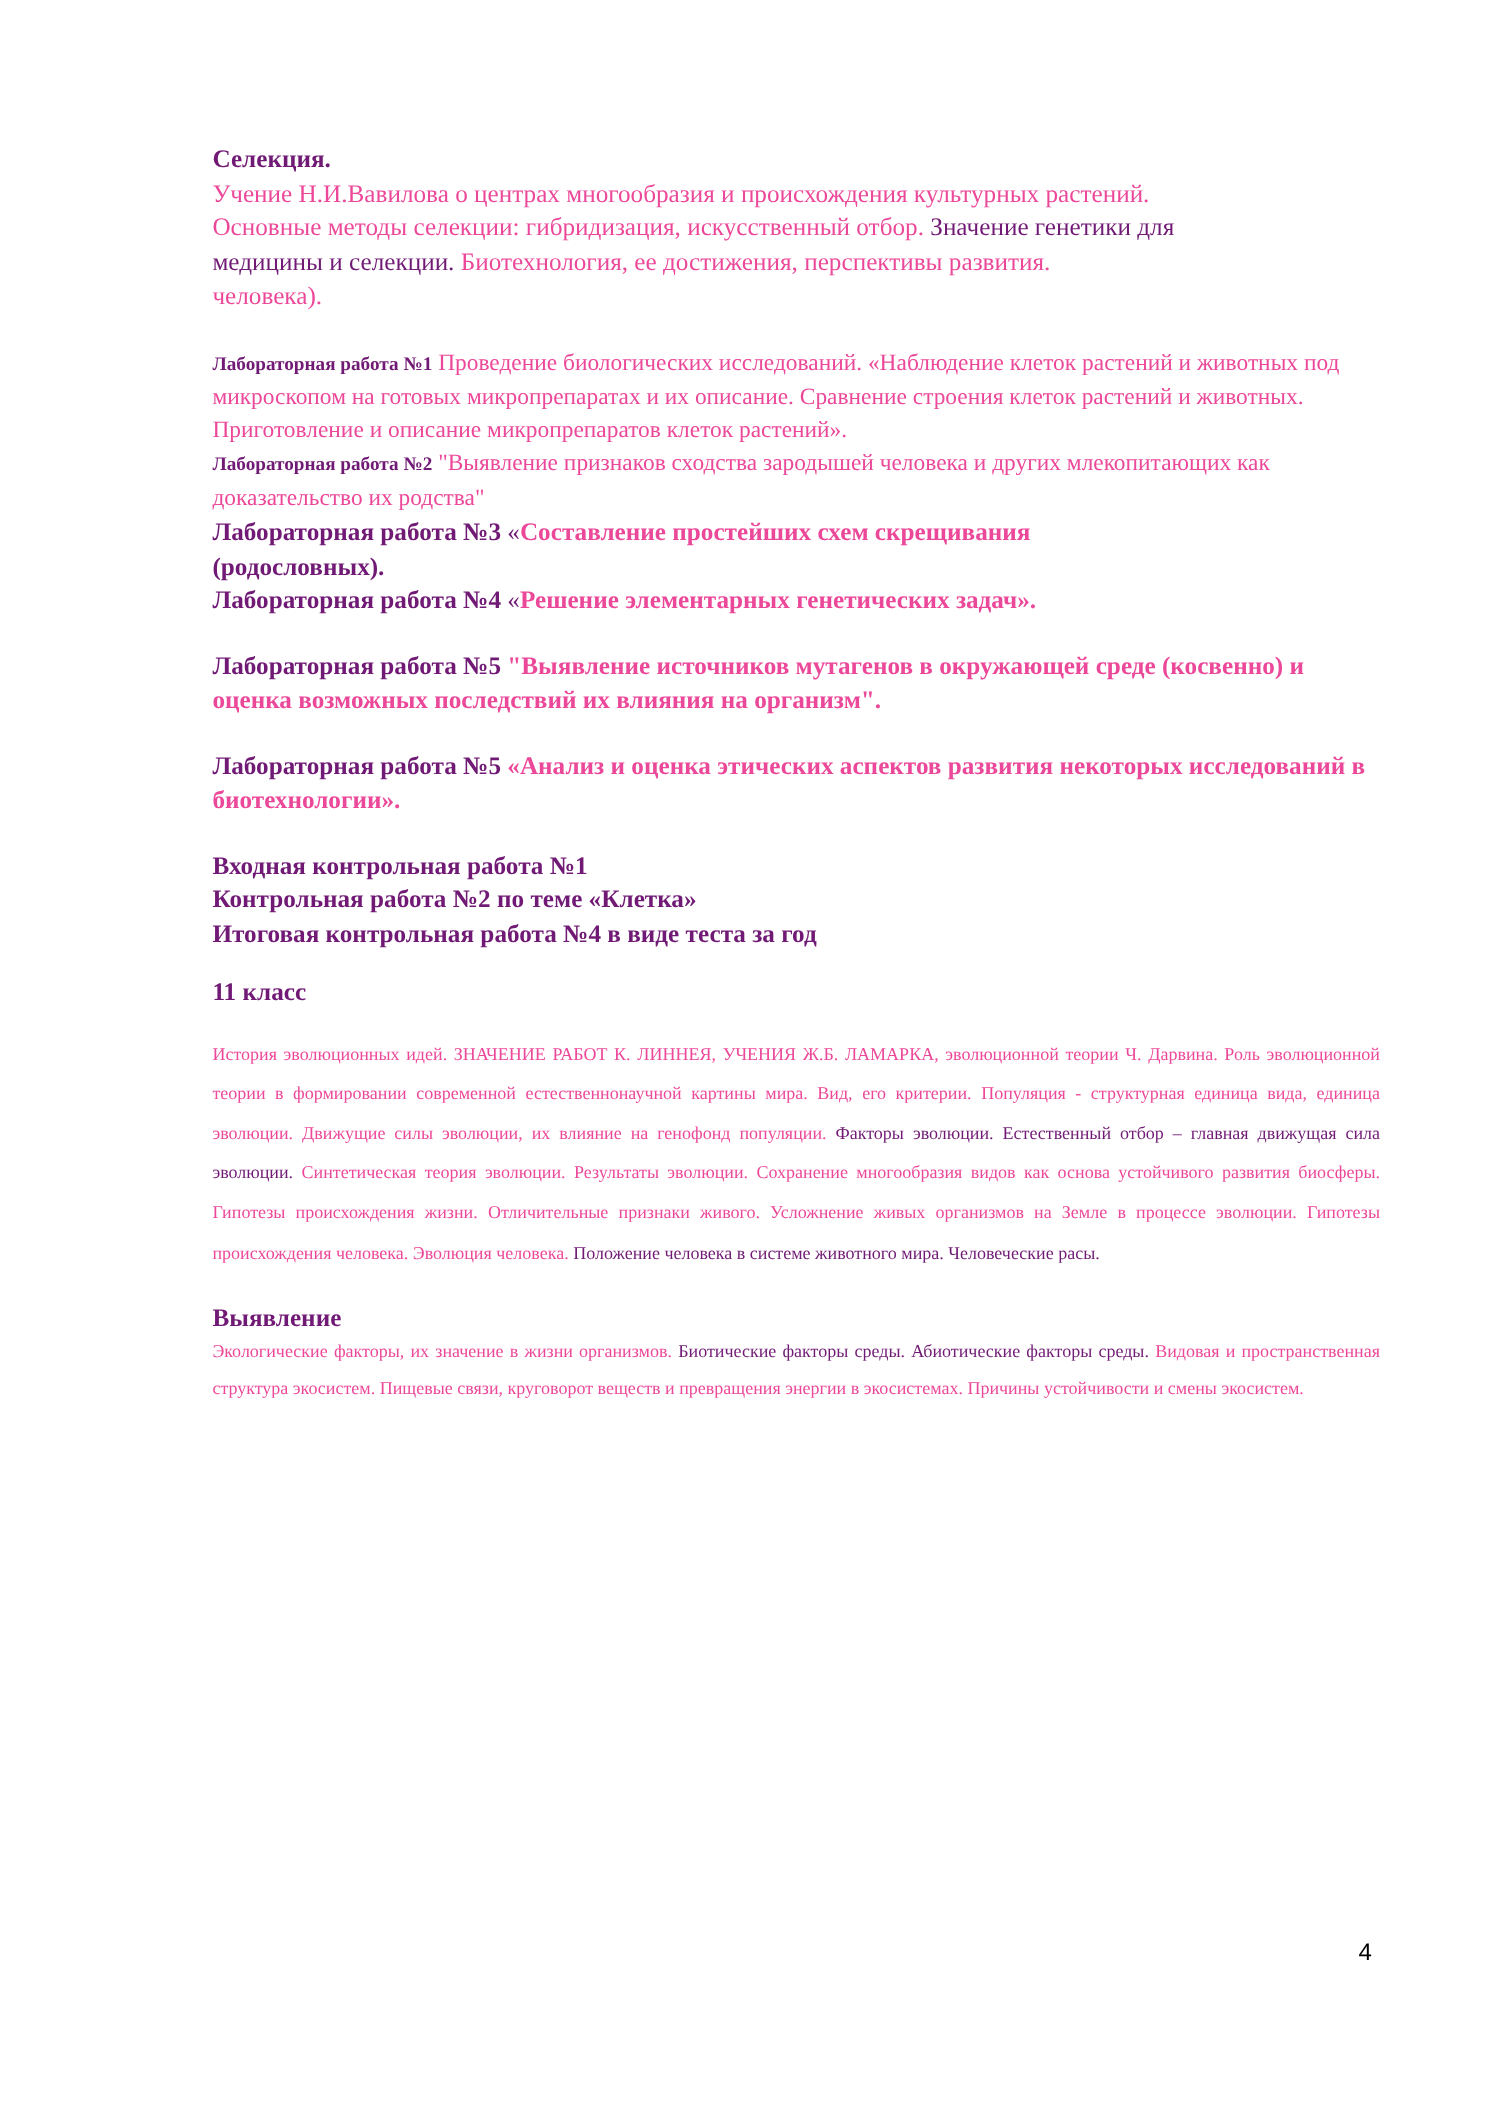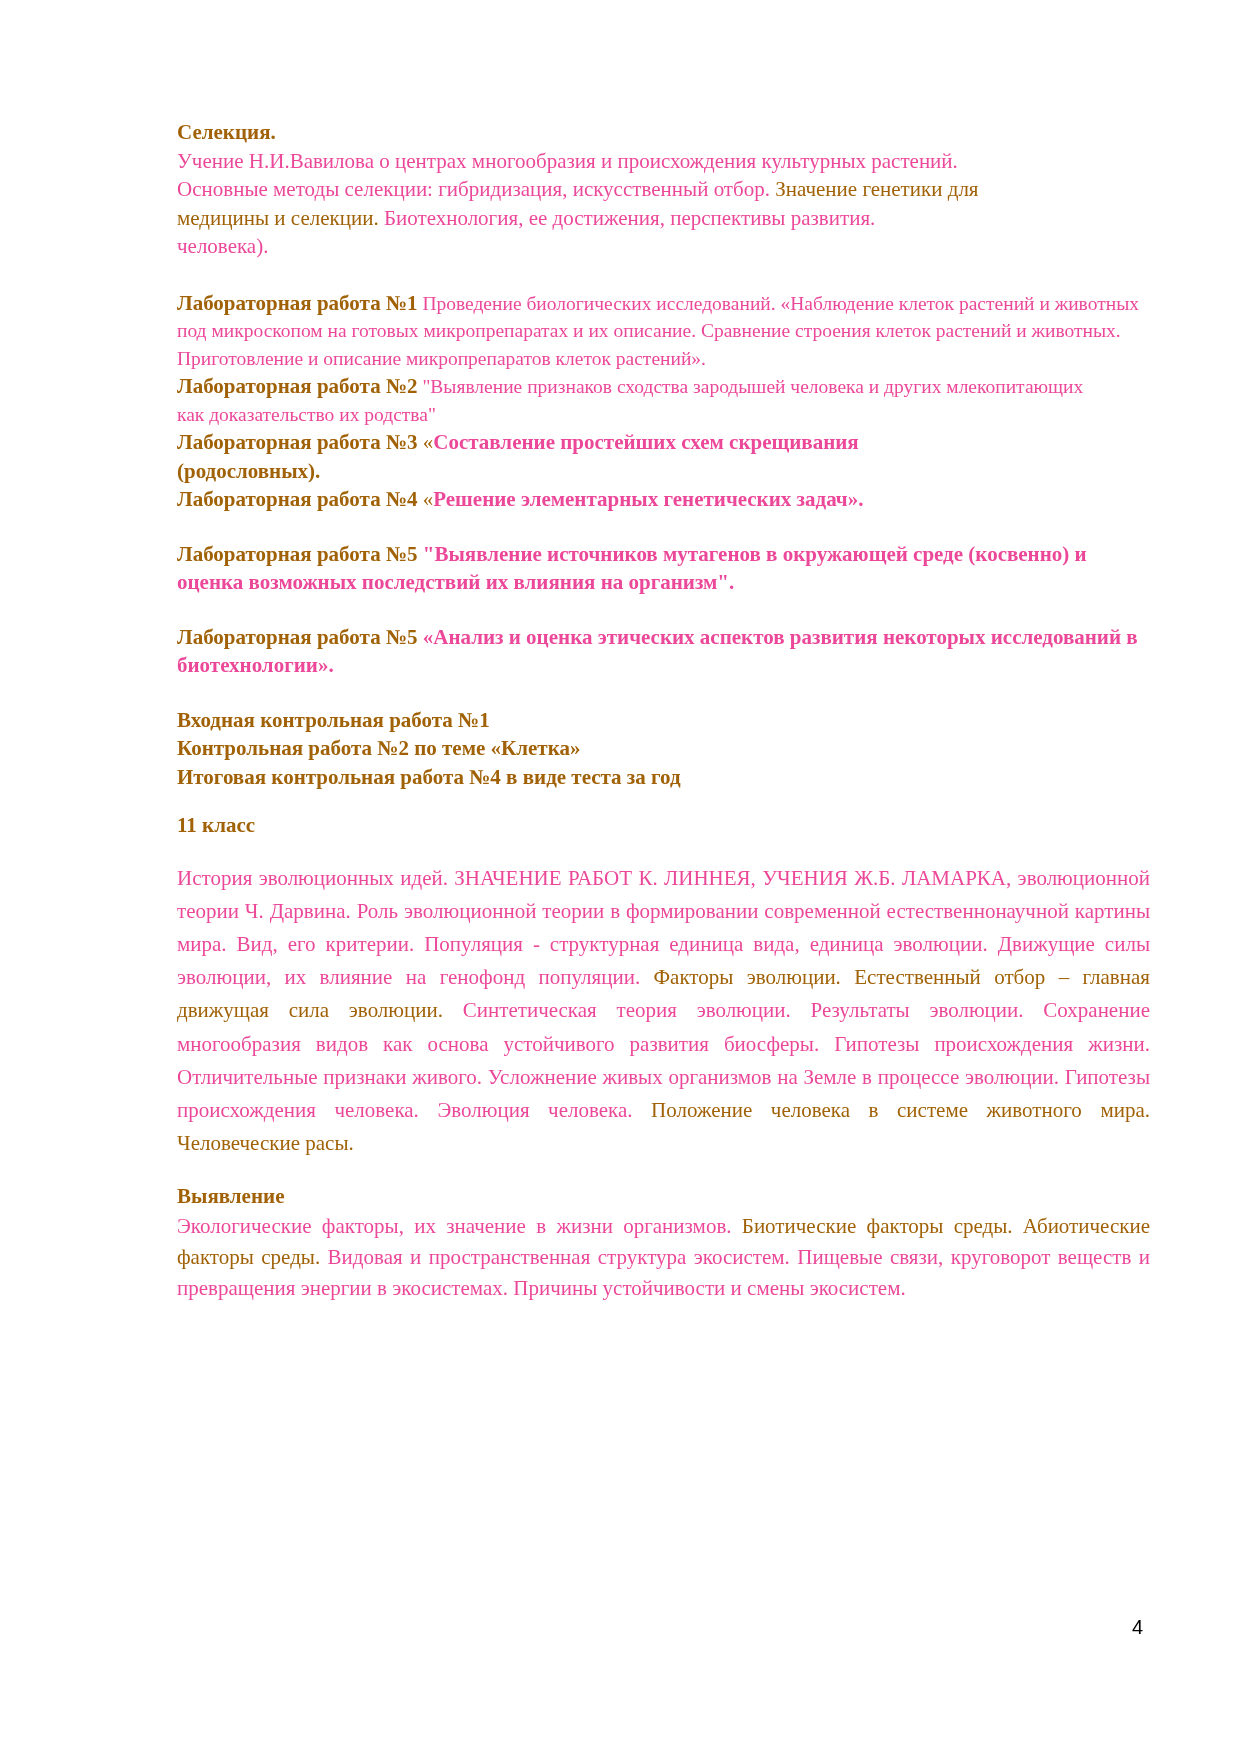--- a/index.html
+++ b/index.html
@@ -1,25 +1,25 @@
 <!DOCTYPE html>
 <html><head>
   <meta charset="utf-8">
   <style>
     html, body { margin: 0; padding: 0; background: #ffffff; }
     body { width: 1241px; height: 1755px; position: relative; overflow: hidden;
            font-family: "Liberation Serif", "DejaVu Serif", serif; color: #000; }
     .page { position: absolute; left: 177px; top: 118px; width: 973px; }
     .r { color: #ec4899; }
-    .k { color: #a16207; }
+    .k { color: #701a75; }
     .b { font-weight: bold; }
     .p { margin: 0; font-size: 21px; line-height: 28.5px; }
     .sm { font-size: 19.5px; line-height: 27.5px; }
-    .lab { font-size: 21px; line-height: 28px; }
-    .just { text-align: justify; font-size: 21px; line-height: 33.2px; }
+    .lab { font-size: 16px; line-height: 28px; }
+    .just { text-align: justify; font-size: 15px; line-height: 33.2px; }
     .gap1 { height: 28px; }
     .gap2 { height: 26px; }
     .center { text-align: left; }
     .indent { text-indent: 57px; }
     .pgnum { position: absolute; left: 1132px; top: 1616px; font-family: "Liberation Sans", "DejaVu Sans", sans-serif; font-size: 20px; color: #000; }
   </style>
 </head>
 <body>
 
 <div class="page">

